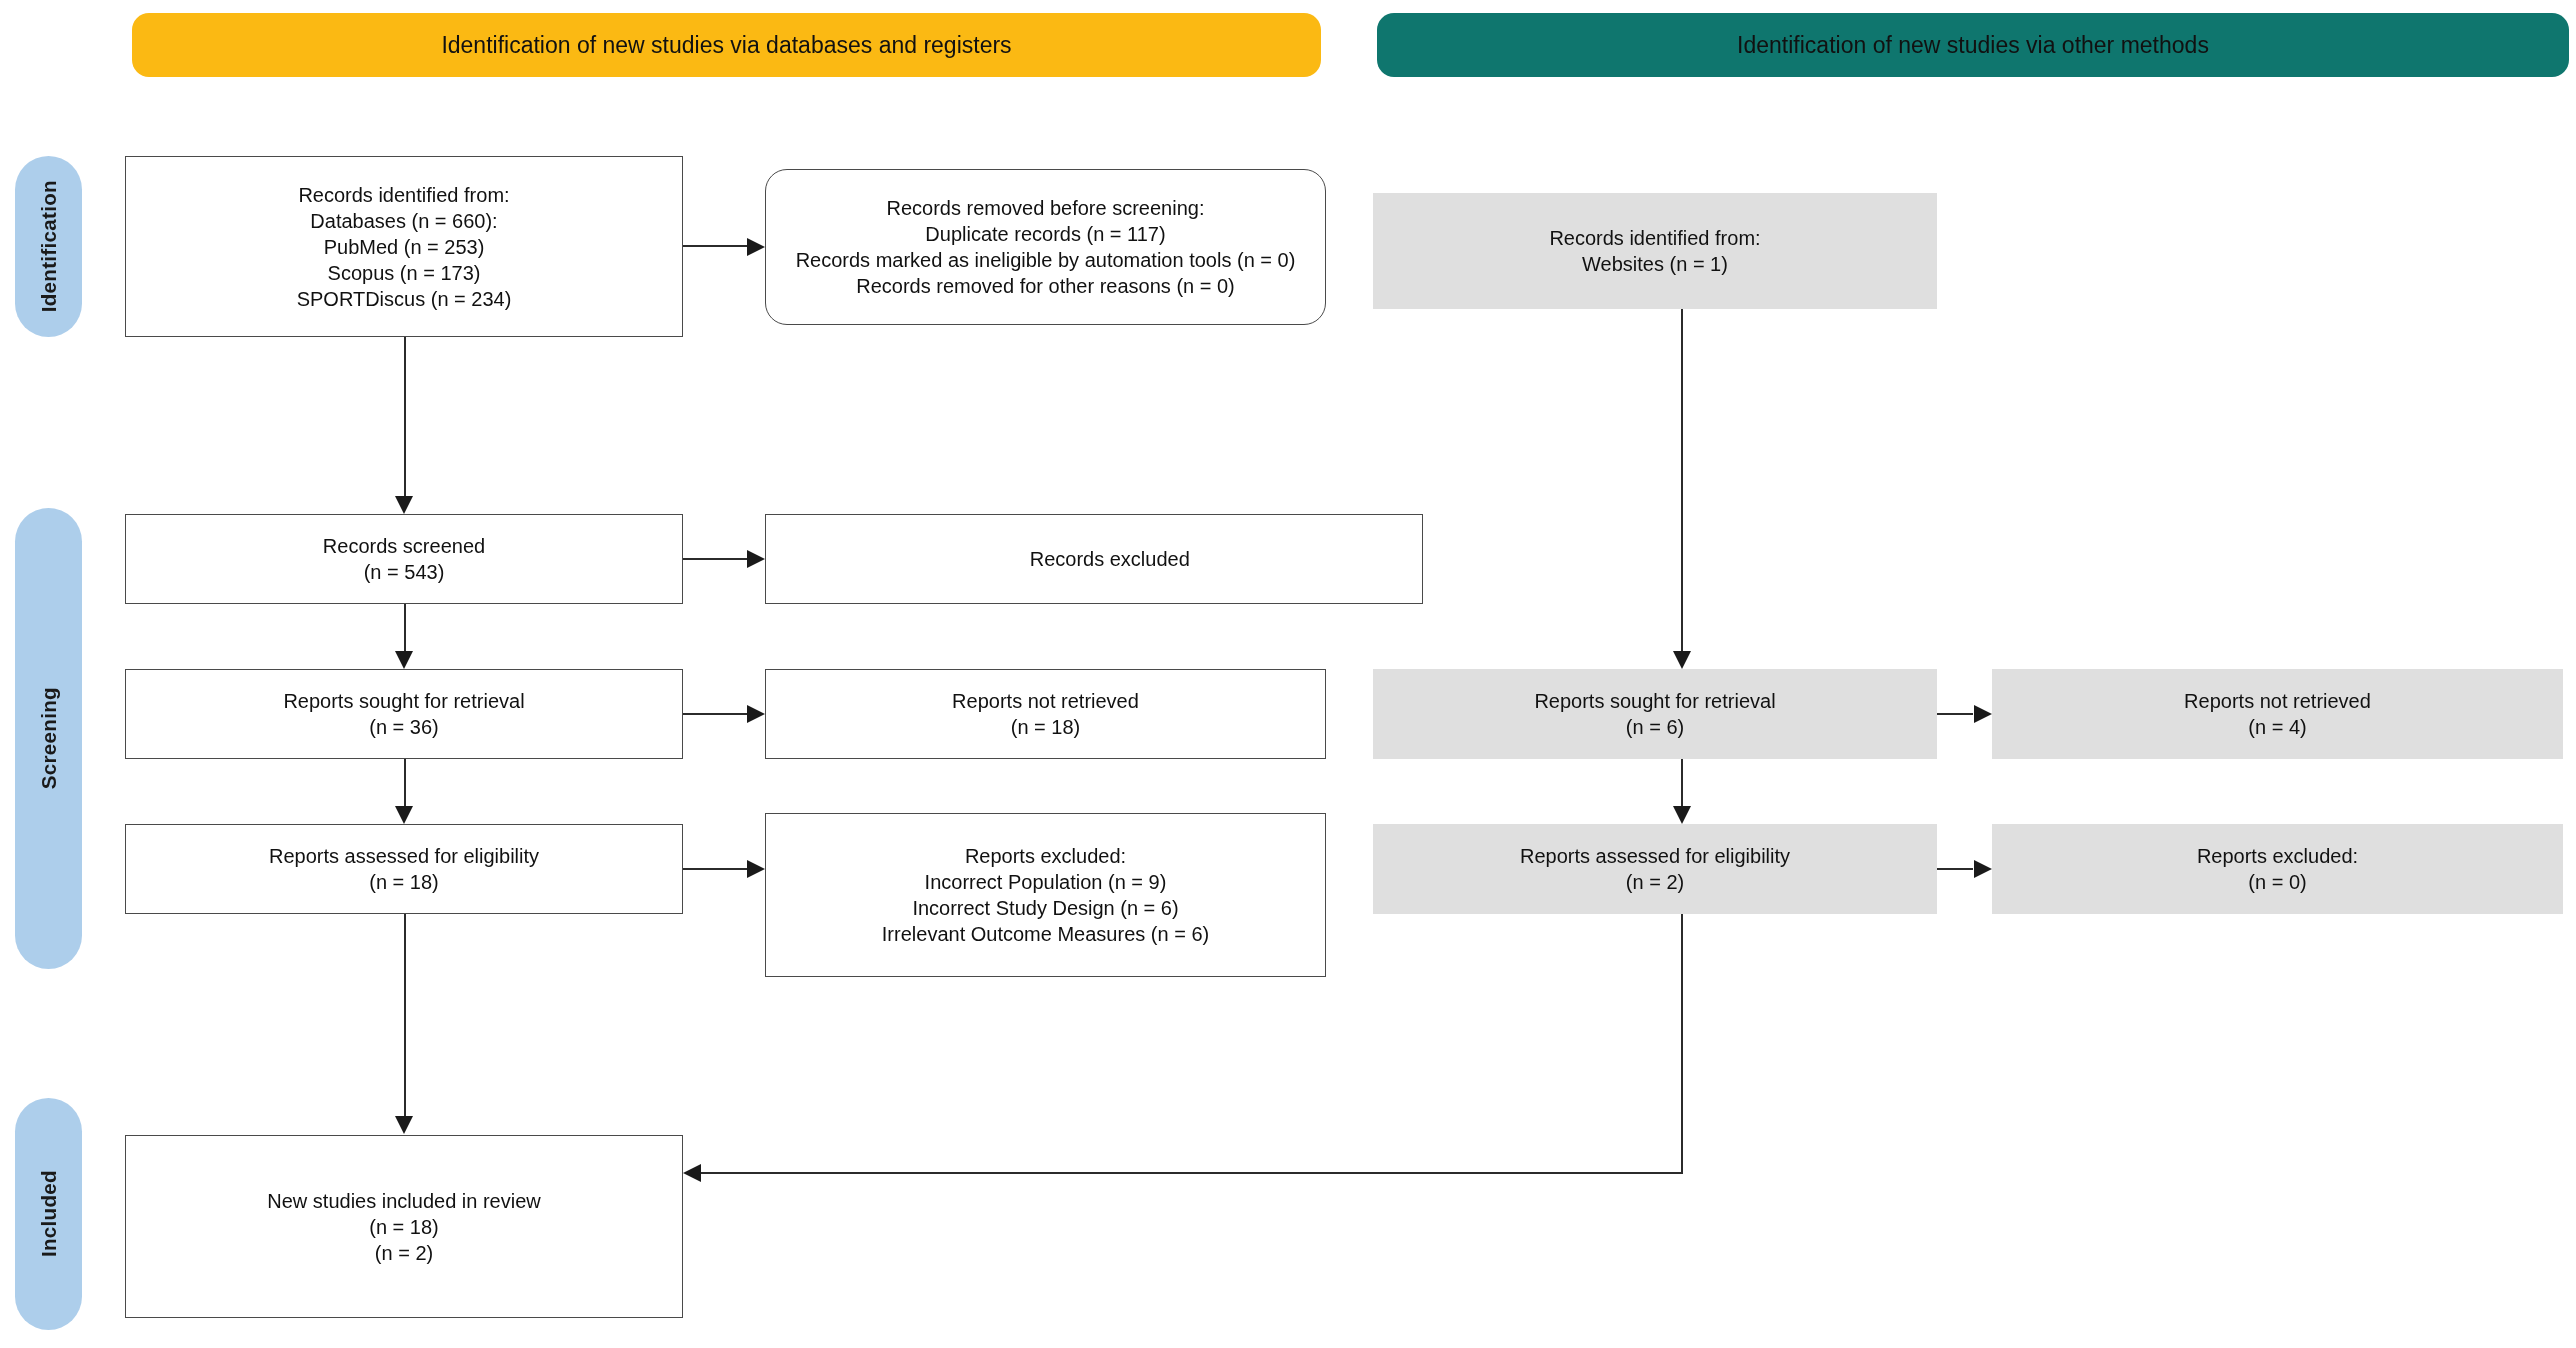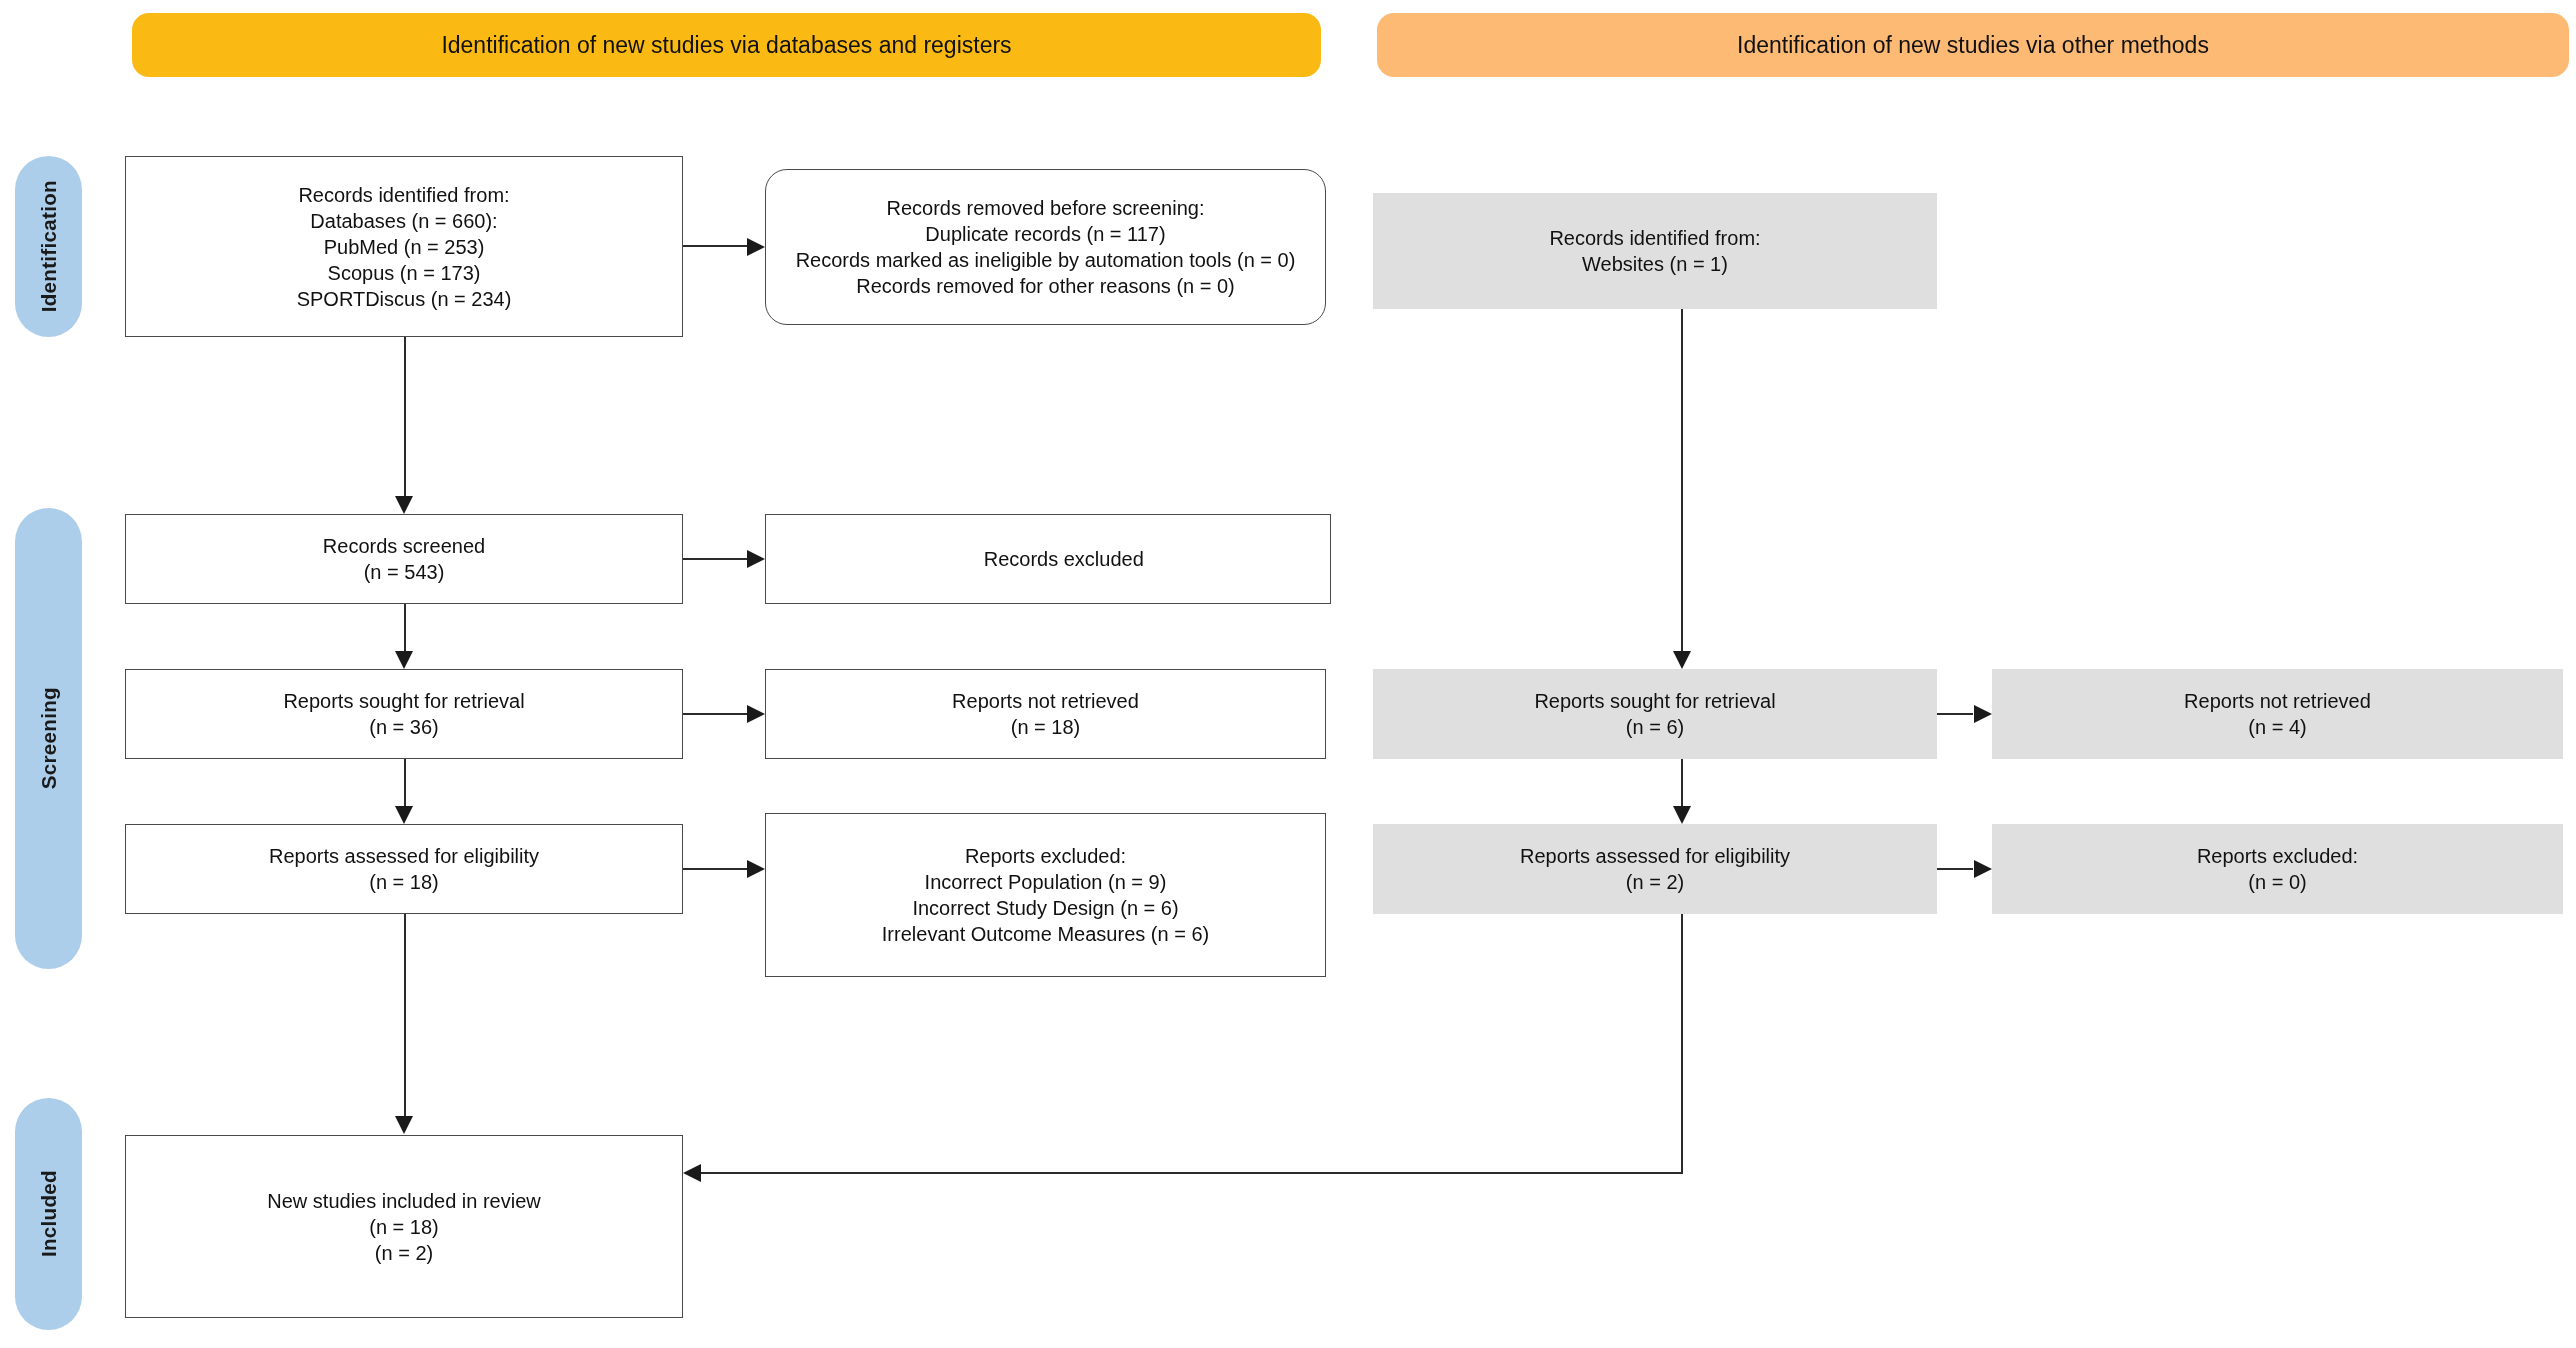--- a/index.html
+++ b/index.html
@@ -30,21 +30,21 @@
     padding:0 14.5px;
     box-sizing:border-box;
   }
   .hdr-db{
     left:132px; top:13.3px; width:1189px; height:64px;
     background:#FBB913;
     text-align:right;
   }
   .hdr-other{
     left:1377px; top:13.3px; width:1192px; height:64px;
-    background:#fdba74;
+    background:#0f766e;
   }
 
   
   .stagepill{
     position:absolute;
     left:15px;
     width:67px;
     background:#ADCEEB;
     border-radius:34px;
     display:flex;
@@ -86,21 +86,21 @@
     border:none;
   }
   .box .lines{ width:100%; }
   .box .lines div{ white-space:nowrap; }
   .box.wrap .lines div{ white-space:normal; }
 
   
   .b-identified   { left:125px;  top:156px;  width:558px;  height:181px; }
   .b-removed      { left:765px; top:169px;  width:561px;  height:156px;border-radius:22px; }
   .b-screened     { left:125px;  top:514px;  width:558px;  height:90px; }
-  .b-excluded     { left:765px; top:514px;  width:566px;  height:90px;padding-left:40px; }
+  .b-excluded     { left:765px; top:514px;  width:658px;  height:90px;padding-left:40px; }
   .b-sought       { left:125px;  top:669px; width:558px;  height:90px; }
   .b-notretr      { left:765px; top:669px; width:561px;  height:90px; }
   .b-assessed     { left:125px;  top:824px; width:558px;  height:90px; }
   .b-repexcl      { left:765px; top:813px; width:561px;  height:164px; }
   .b-included     { left:125px;  top:1135px; width:558px;  height:183px; }
 
   
   .b-other-ident  { left:1373px; top:193px;  width:564px;  height:116px; }
   .b-other-sought { left:1373px; top:669px; width:564px;  height:90px; }
   .b-other-notret { left:1992px; top:669px; width:571px;  height:90px; }

